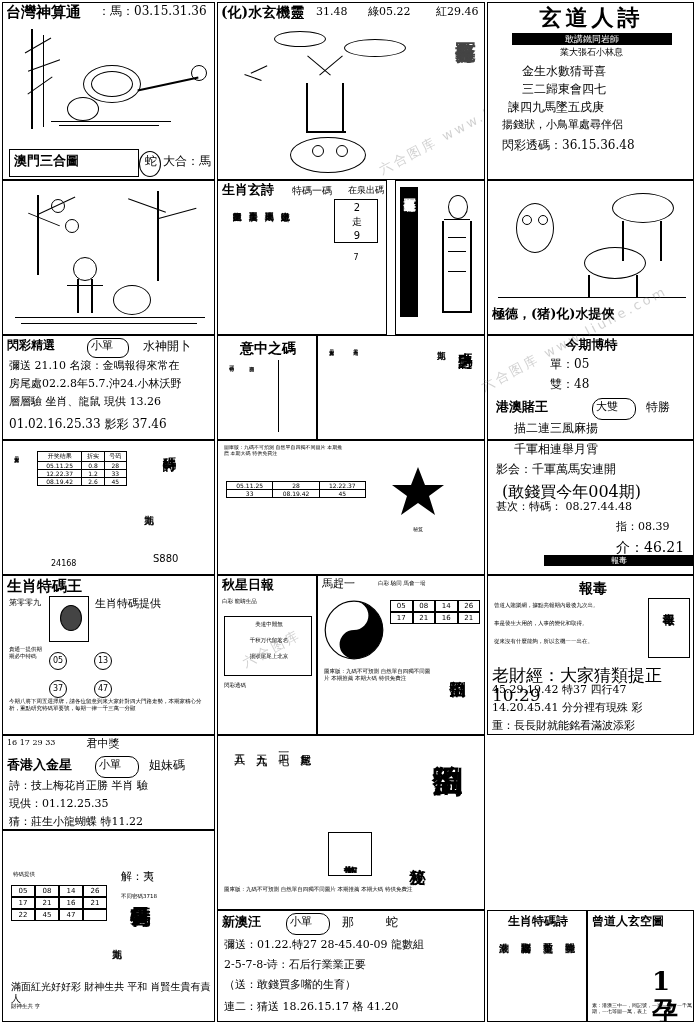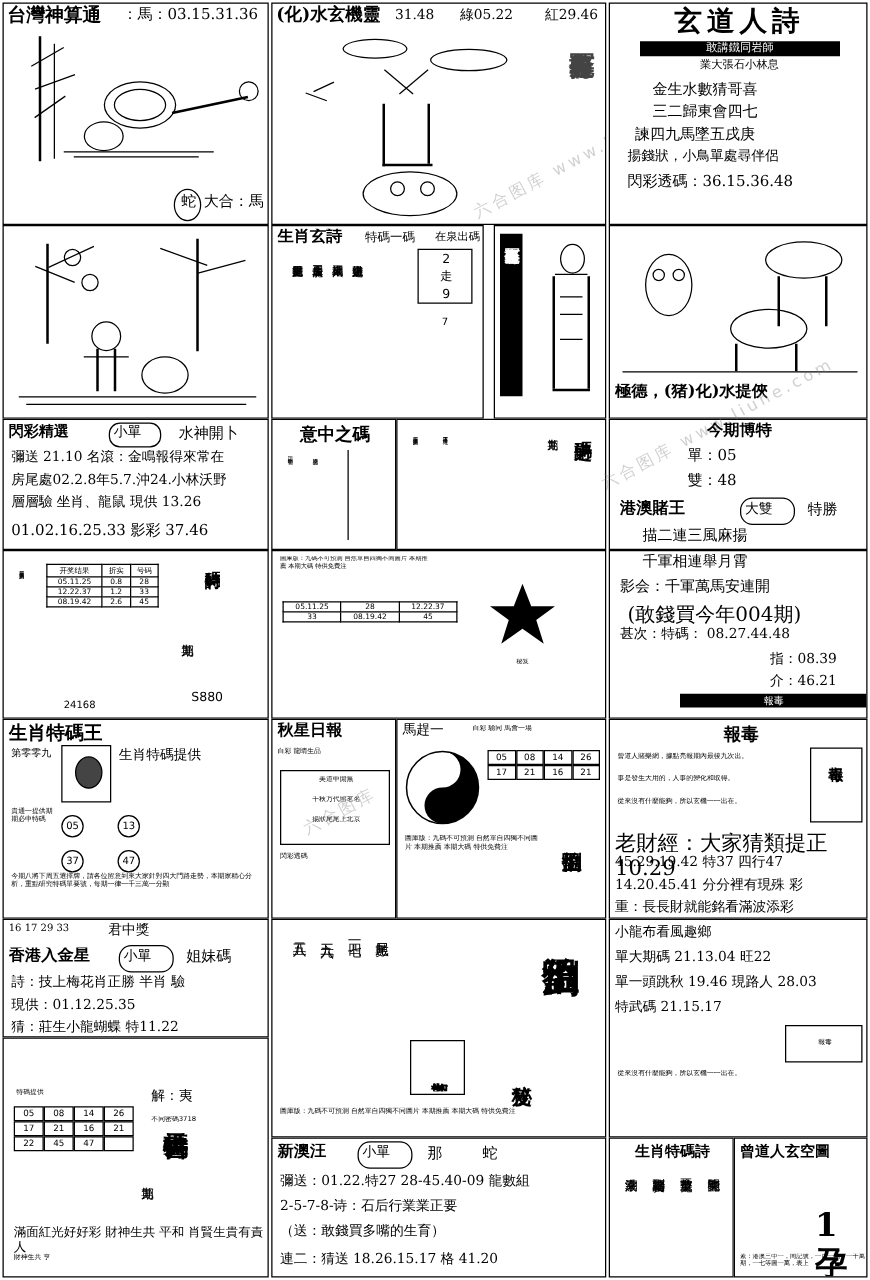--- a/index.html
+++ b/index.html
@@ -42,20 +42,23 @@
       <div class="line" style="left:16px;top:40px;width:34px;height:1px;transform:rotate(-20deg);"></div>
       <div class="line" style="left:14px;top:60px;width:30px;height:1px;transform:rotate(-35deg);"></div>
       <div class="circ" style="left:72px;top:40px;width:56px;height:36px;"></div>
       <div class="circ" style="left:80px;top:46px;width:40px;height:24px;"></div>
       <div class="line" style="left:126px;top:58px;width:62px;height:2px;transform:rotate(-12deg);"></div>
       <div class="circ" style="left:180px;top:40px;width:14px;height:14px;"></div>
       <div class="circ" style="left:56px;top:72px;width:30px;height:22px;"></div>
       <div class="line" style="left:40px;top:96px;width:120px;height:1px;"></div>
       <div class="line" style="left:48px;top:100px;width:100px;height:1px;"></div>
     </div>
+    <div class="cell" style="left:6px;top:146px;width:130px;height:28px;">
+      <div class="t bold hand" style="left:4px;top:4px;font-size:13px;">澳門三合圖</div>
+    </div>
     <div class="t hand" style="left:142px;top:152px;font-size:12px;">蛇</div>
     <div class="circ" style="left:136px;top:148px;width:20px;height:24px;"></div>
     <div class="t hand" style="left:160px;top:152px;font-size:12px;">大合：馬</div>
   </div>
 
   <div class="cell" style="left:217px;top:2px;width:268px;height:178px;">
     <div class="t bold hand" style="left:3px;top:1px;font-size:14px;">(化)水玄機靈</div>
     <div class="t hand" style="left:98px;top:3px;font-size:11px;">31.48</div>
     <div class="t hand" style="left:150px;top:3px;font-size:11px;">綠05.22</div>
     <div class="t hand" style="left:218px;top:3px;font-size:11px;">紅29.46</div>
@@ -245,21 +248,21 @@
     </tbody>
       </table>
   </div>
 
   <div class="cell" style="left:487px;top:440px;width:207px;height:135px;">
     <div class="t hand" style="left:26px;top:2px;font-size:12px;">千軍相連舉月霄</div>
     <div class="t hand" style="left:8px;top:22px;font-size:12px;">影会：千軍萬馬安連開</div>
     <div class="t hand" style="left:14px;top:42px;font-size:16px;">(敢錢買今年004期)</div>
     <div class="t hand" style="left:8px;top:60px;font-size:11px;">甚次：特碼： 08.27.44.48</div>
     <div class="t hand" style="left:128px;top:80px;font-size:11px;">指：08.39</div>
-    <div class="t hand" style="left:128px;top:98px;font-size:11px;">介：46.21</div>
+    <div class="t hand" style="left:128px;top:98px;font-size:14px;">介：46.21</div>
     <div class="t inv" style="left:56px;top:114px;width:150px;font-size:8px;padding:1px 0;">報毒</div>
   </div>
 
   <div class="cell" style="left:2px;top:575px;width:213px;height:160px;">
     <div class="t bold hand" style="left:4px;top:2px;font-size:15px;">生肖特碼王</div>
     <div class="t hand" style="left:6px;top:22px;font-size:8px;">第零零九</div>
     <div class="cell" style="left:46px;top:20px;width:40px;height:46px;">
       <div class="circ" style="left:10px;top:8px;width:20px;height:24px;background:#444;"></div>
     </div>
     <div class="t hand" style="left:92px;top:22px;font-size:11px;">生肖特碼提供</div>
@@ -343,30 +346,20 @@
     <div class="t vert hand" style="left:14px;top:10px;font-size:11px;height:120px;">二五八</div>
     <div class="t vert hand" style="left:36px;top:10px;font-size:11px;height:120px;">三六九</div>
     <div class="t vert hand" style="left:58px;top:10px;font-size:11px;height:120px;">一四七</div>
     <div class="t vert hand" style="left:80px;top:10px;font-size:11px;height:120px;">尾尾數</div>
     <div class="cell" style="left:110px;top:96px;width:44px;height:44px;">
       <div class="t vert bold ctr" style="left:14px;top:4px;font-size:14px;height:36px;">第九期</div>
     </div>
     <div class="t tiny" style="left:6px;top:150px;width:200px;">圖庫版：九碼不可預測 自然單自四獨不同圖片 本期推薦 本期大碼 特供免費注</div>
   </div>
 
-  <div class="cell" style="left:487px;top:735px;width:207px;height:175px;">
-    <div class="t hand" style="left:4px;top:4px;font-size:11px;">小龍布看風趣鄉</div>
-    <div class="t hand" style="left:4px;top:24px;font-size:11px;">單大期碼  21.13.04  旺22</div>
-    <div class="t hand" style="left:4px;top:44px;font-size:11px;">單一頭跳秋  19.46  現路人  28.03</div>
-    <div class="t hand" style="left:4px;top:64px;font-size:11px;">特武碼        21.15.17</div>
-    <div class="cell" style="left:140px;top:84px;width:62px;height:30px;">
-      <div class="t ctr tiny" style="left:0;top:10px;width:62px;">報毒</div>
-    </div>
-    <div class="t tiny" style="left:6px;top:120px;width:130px;">從來沒有什麼能夠，所以玄機一一出在。</div>
-  </div>
 
   <div class="cell" style="left:2px;top:830px;width:213px;height:192px;">
     <div class="num-grid" style="position:absolute;left:8px;top:54px;width:96px;">
       <div>05</div>
       <div>08</div>
       <div>14</div>
       <div>26</div>
       <div>17</div>
       <div>21</div>
       <div>16</div>

